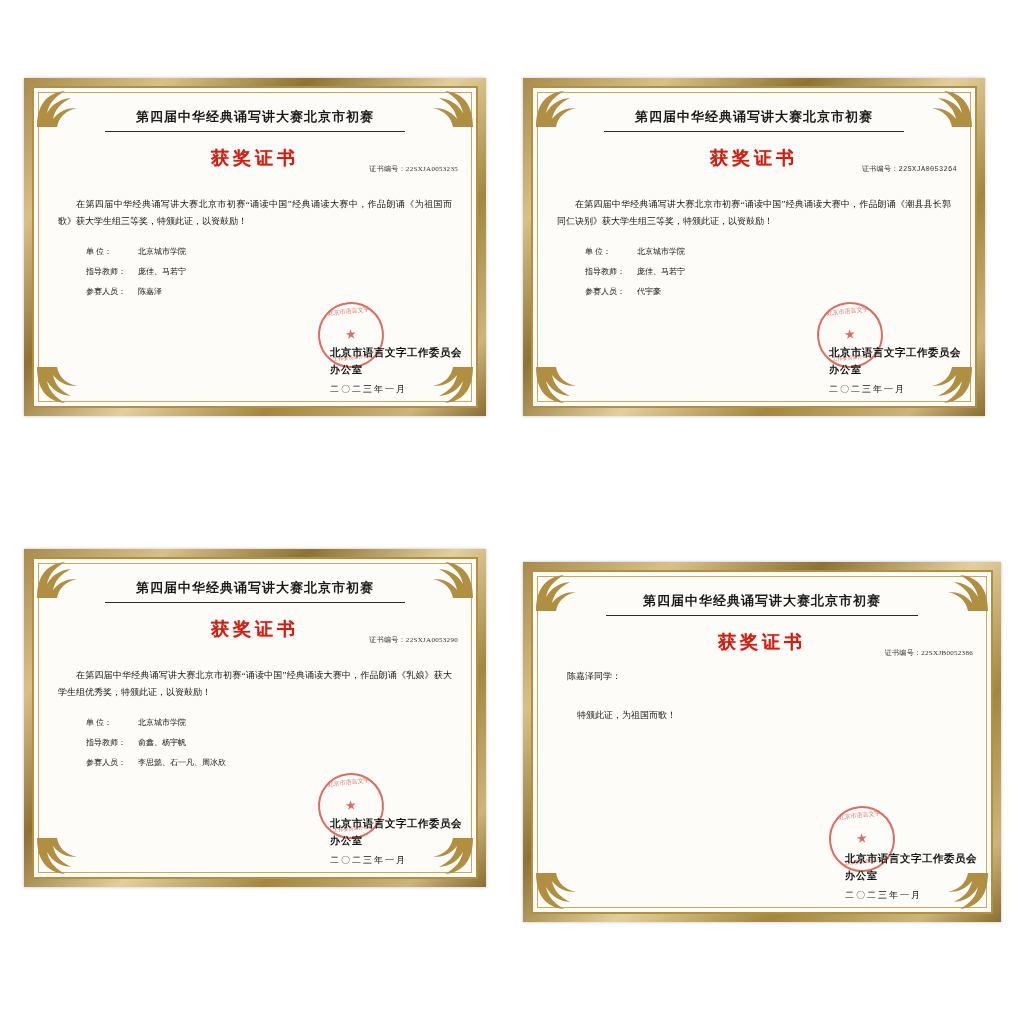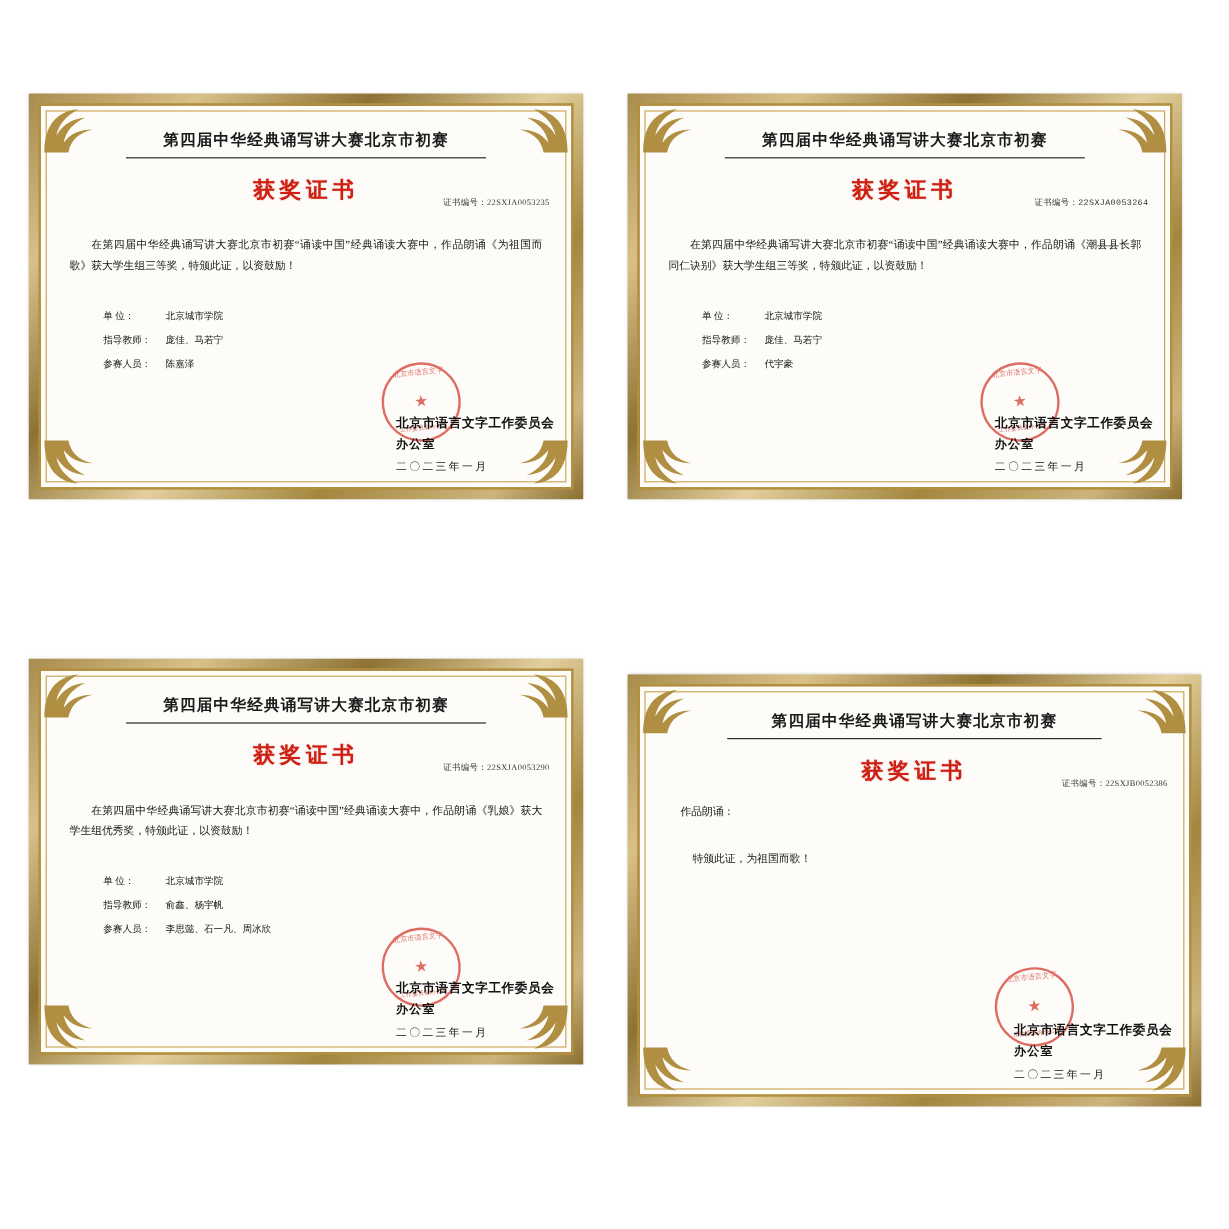--- a/index.html
+++ b/index.html
@@ -13,21 +13,21 @@
     position:absolute;inset:0;
     display:grid;
     grid-template-columns:1fr 1fr;
     grid-template-rows:1fr 1fr;
   }
   .cell{position:relative;}
 
   
   .cert{
     position:absolute;
-    background:#e5e5e5;
+    background:#bef264;
     box-shadow:0 0 3px rgba(0,0,0,.25);
   }
   .cert-inner{
     position:absolute;inset:0;
     background:
       linear-gradient(#fdfcf9,#fdfcf9) padding-box;
     border:10px solid transparent;
     background-image:
       linear-gradient(#fdfcf9,#fdfcf9),
       linear-gradient(135deg,#a98c4c 0%,#d8c089 18%,#8d7233 36%,#e3cf9e 54%,#a3873f 72%,#cdb47c 90%,#8a6f31 100%);
@@ -90,21 +90,21 @@
     margin-top:16px;
     font-size:9px;
     line-height:1.9;
     color:#141414;
     text-align:justify;
     padding:0 8px;
   }
   .body-text p{margin:0;}
   .indent{text-indent:2em;}
   .fields{
-    margin-top:24px;
+    margin-top:12px;
     padding-left:36px;
     font-size:8px;
     line-height:2.5;
     color:#141414;
   }
   .field-row{display:flex;}
   .field-label{min-width:52px;}
   .field-value{}
   .salutation{
     margin-top:6px;
@@ -393,21 +393,21 @@
 
       <div class="content">
         <div class="title">第四届中华经典诵写讲大赛北京市初赛</div>
         <div class="title-rule" style="width:312px;"></div>
         <div class="award">获奖证书</div>
         <div style="position:relative;height:10px;">
           <div class="serial" style="top:-6px;">
             <span>证书编号：</span><span>22SXJB0052386</span>
           </div>
         </div>
-        <div class="salutation">作品朗诵：</div>
+        <div class="salutation">陈嘉泽同学：</div>
         <div class="closing">特颁此证，为祖国而歌！</div>
       </div>
 
       <div class="seal" style="right:106px;bottom:50px;">
         <span class="st">北京市语言文字</span>
         <span class="star">★</span>
         <span class="sb">工作委员会办公室</span>
       </div>
 
       <div class="signature">

